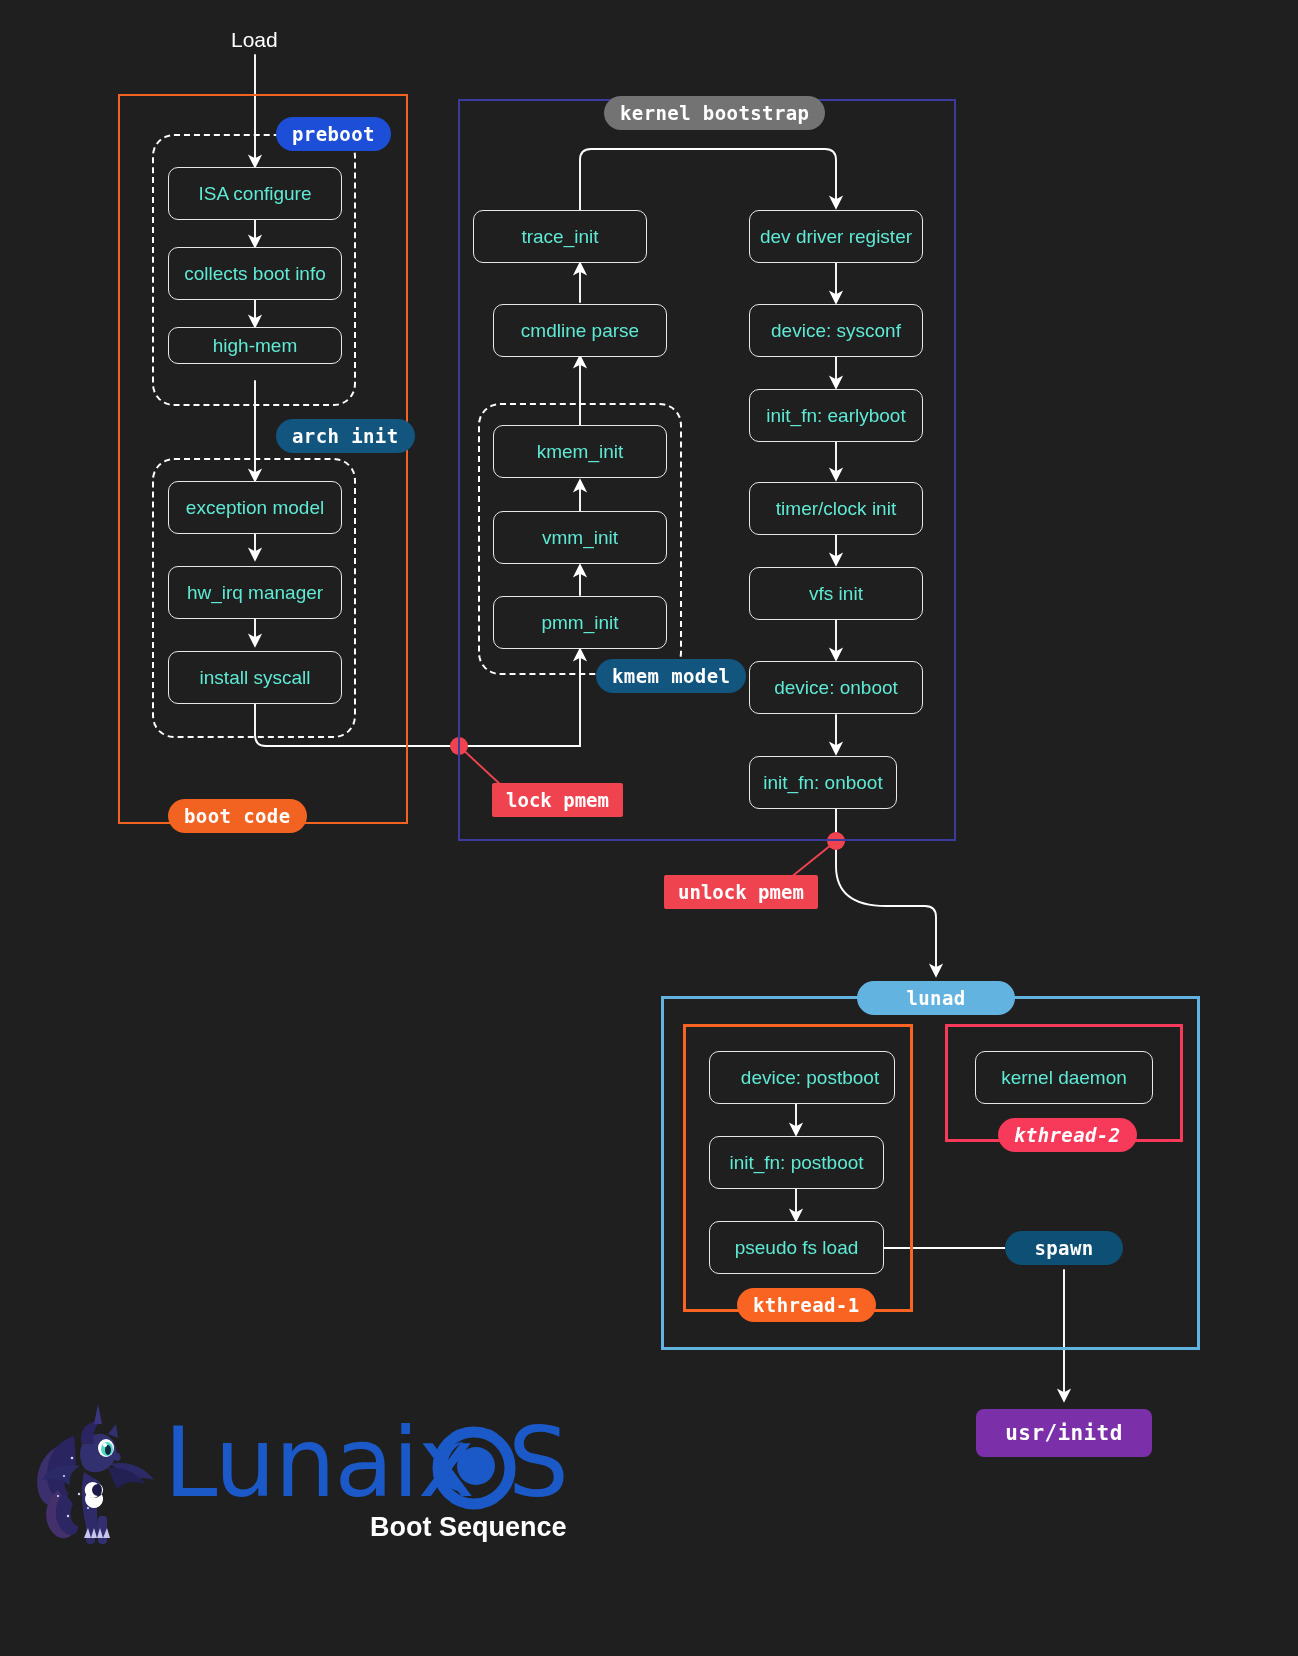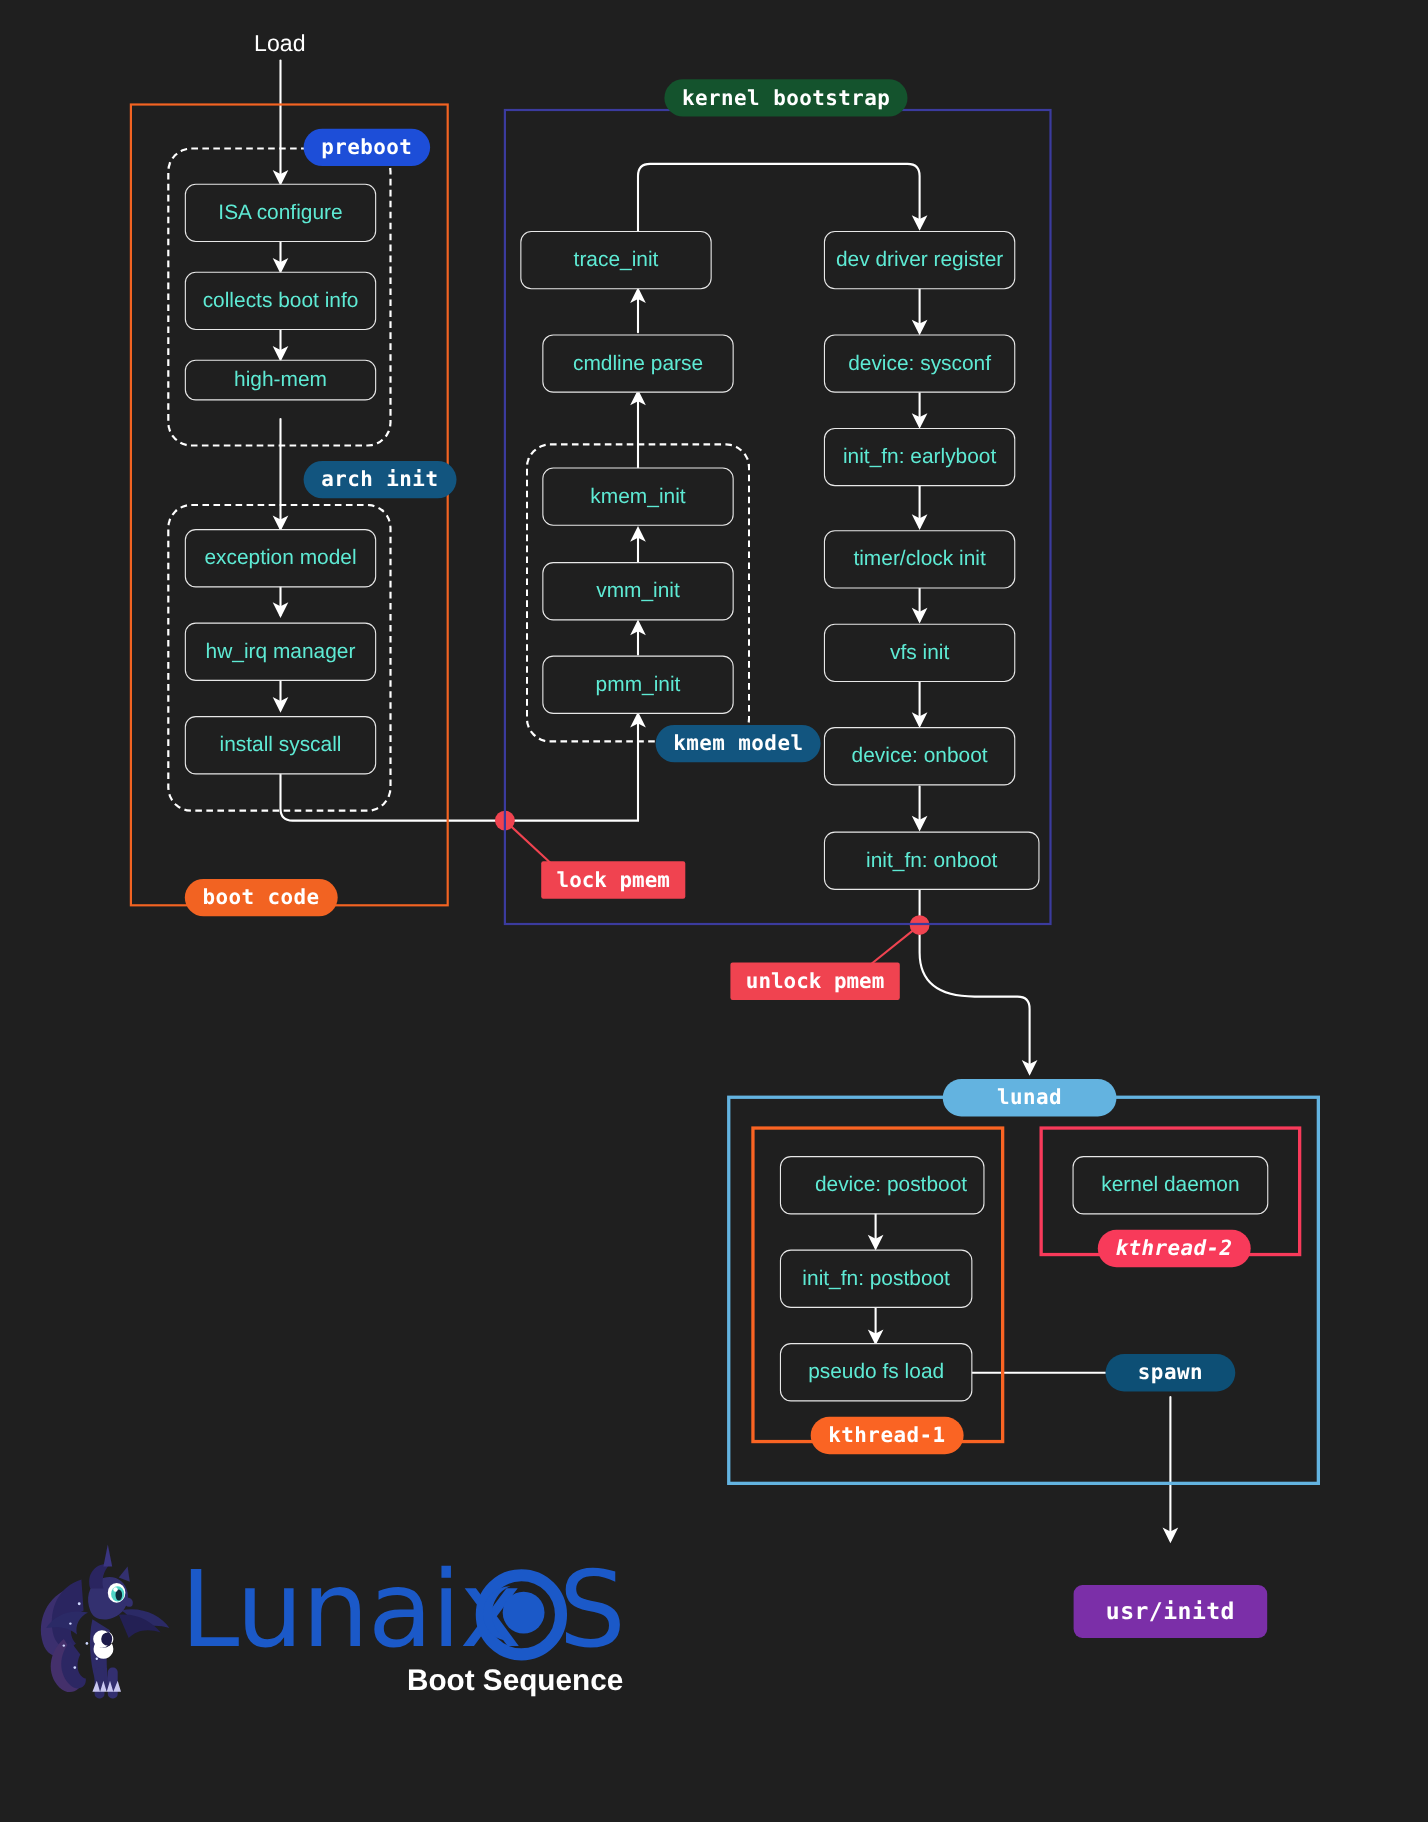--- a/index.html
+++ b/index.html
@@ -111,57 +111,57 @@
   <div class="node" style="left:168px;top:247px;width:174px;height:53px;">collects boot info</div>
   <div class="node" style="left:168px;top:327px;width:174px;height:37px;">high-mem</div>
 
   <div class="frame dashed" style="left:152px;top:458px;width:204px;height:280px;"></div>
   <div class="pill" style="left:276px;top:419px;background:#12557f;">arch init</div>
   <div class="node" style="left:168px;top:481px;width:174px;height:53px;">exception model</div>
   <div class="node" style="left:168px;top:566px;width:174px;height:53px;">hw_irq manager</div>
   <div class="node" style="left:168px;top:651px;width:174px;height:53px;">install syscall</div>
 
   <div class="frame solid2" style="left:458px;top:99px;width:498px;height:742px;border-color:#3b3b9e;"></div>
-  <div class="pill" style="left:604px;top:72px;background:#14532d;">kernel bootstrap</div>
+  <div class="pill" style="left:604px;top:96px;background:#737373;">kernel bootstrap</div>
 
   <div class="node" style="left:473px;top:210px;width:174px;height:53px;">trace_init</div>
   <div class="node" style="left:493px;top:304px;width:174px;height:53px;">cmdline parse</div>
 
   <div class="frame dashed" style="left:478px;top:403px;width:204px;height:272px;"></div>
   <div class="pill" style="left:596px;top:659px;background:#12557f;">kmem model</div>
   <div class="node" style="left:493px;top:425px;width:174px;height:53px;">kmem_init</div>
   <div class="node" style="left:493px;top:511px;width:174px;height:53px;">vmm_init</div>
   <div class="node" style="left:493px;top:596px;width:174px;height:53px;">pmm_init</div>
 
   <div class="node" style="left:749px;top:210px;width:174px;height:53px;">dev driver register</div>
   <div class="node" style="left:749px;top:304px;width:174px;height:53px;">device: sysconf</div>
   <div class="node" style="left:749px;top:389px;width:174px;height:53px;">init_fn: earlyboot</div>
   <div class="node" style="left:749px;top:482px;width:174px;height:53px;">timer/clock init</div>
   <div class="node" style="left:749px;top:567px;width:174px;height:53px;">vfs init</div>
   <div class="node" style="left:749px;top:661px;width:174px;height:53px;">device: onboot</div>
-  <div class="node" style="left:749px;top:756px;width:196px;height:53px;">init_fn: onboot</div>
+  <div class="node" style="left:749px;top:756px;width:148px;height:53px;">init_fn: onboot</div>
 
   <div class="tag" style="left:492px;top:783px;background:#f04350;">lock pmem</div>
   <div class="tag" style="left:664px;top:875px;background:#f04350;">unlock pmem</div>
 
   <div class="frame solid3" style="left:661px;top:996px;width:539px;height:354px;border-color:#63b3e0;"></div>
   <div class="pill" style="left:857px;top:981px;background:#63b3e0;width:158px;padding:0;">lunad</div>
 
   <div class="frame solid3" style="left:683px;top:1024px;width:230px;height:288px;border-color:#fa6423;"></div>
   <div class="pill" style="left:737px;top:1288px;background:#fa6423;">kthread-1</div>
   <div class="node" style="left:709px;top:1051px;width:186px;height:53px;padding-left:16px;">device: postboot</div>
   <div class="node" style="left:709px;top:1136px;width:175px;height:53px;">init_fn: postboot</div>
   <div class="node" style="left:709px;top:1221px;width:175px;height:53px;">pseudo fs load</div>
 
   <div class="frame solid3" style="left:945px;top:1024px;width:238px;height:118px;border-color:#f83a5a;"></div>
   <div class="pill" style="left:998px;top:1118px;background:#f83a5a;font-style:italic;">kthread-2</div>
   <div class="node" style="left:975px;top:1051px;width:178px;height:53px;">kernel daemon</div>
 
   <div class="pill" style="left:1005px;top:1231px;background:#0d4f75;width:118px;padding:0;">spawn</div>
-  <div class="pill" style="left:976px;top:1409px;background:#7b2fa8;width:176px;height:48px;border-radius:8px;padding:0;font-size:21px;margin-top:32px;">usr/initd</div>
+  <div class="pill" style="left:976px;top:1409px;background:#7b2fa8;width:176px;height:48px;border-radius:8px;padding:0;font-size:21px;">usr/initd</div>
 
   <div id="logo-wrap">
     <svg width="140" height="150" viewBox="0 0 140 150">
 
       <path d="M44,44 C22,50 10,70 14,92 C17,108 30,112 38,104 C30,96 33,80 44,74 Z" fill="#3b2f6e"></path>
       <path d="M50,38 C30,44 20,64 24,86 C27,100 38,104 45,96 C37,88 40,72 52,66 Z" fill="#2a2560"></path>
 
       <path d="M34,92 C20,104 18,124 30,136 C38,144 50,140 50,130 C42,128 38,118 44,108 Z" fill="#44306b"></path>
       <path d="M40,94 C29,106 29,124 40,134 C47,140 55,136 54,128 C47,126 44,116 49,106 Z" fill="#2c2763"></path>
 

